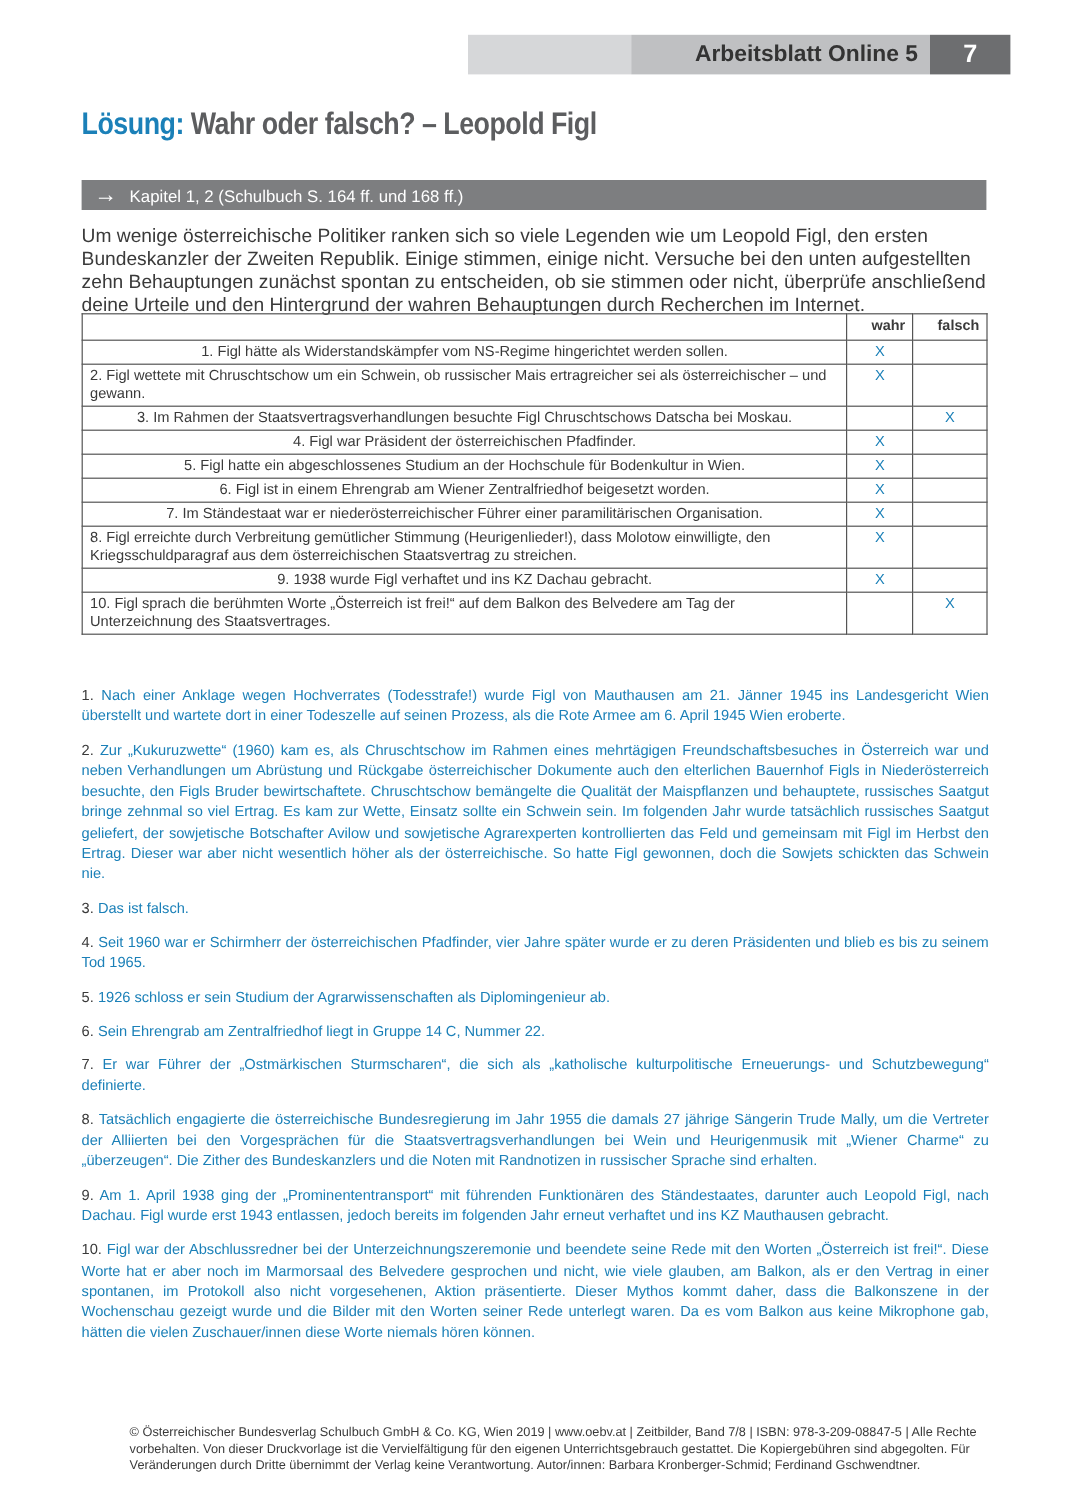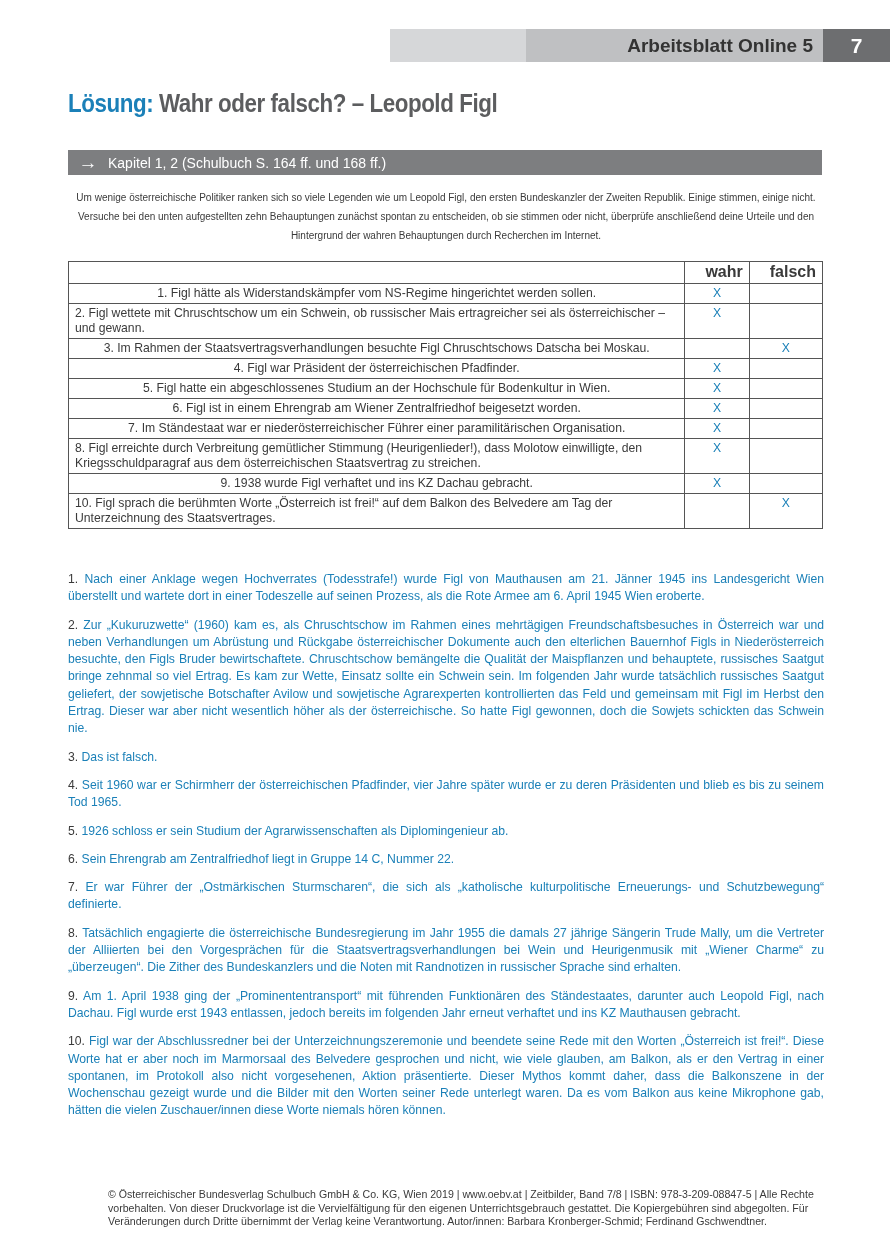--- a/index.html
+++ b/index.html
@@ -1,34 +1,34 @@
 <!DOCTYPE html>
 <html><head>
 <meta charset="utf-8">
 <style>
   html, body { margin: 0; padding: 0; background: #ffffff; }
   body { width: 890px; height: 1259px; position: relative; overflow: hidden;
          font-family: "Liberation Sans", sans-serif; color: #3a3a3a; }
-  .topbar { position: absolute; top: 29px; left: 390px; height: 33px; width: 500px; display: flex; }
+  .topbar { position: absolute; top: 29px; left: 390px; height: 33px; width: 452px; display: flex; }
   .tb-light { width: 136px; background: #d6d7d9; }
   .tb-mid { flex: 1; background: #bfc0c2; display: flex; align-items: center; justify-content: flex-end;
             padding-right: 10px; font-weight: bold; font-size: 19px; color: #333; }
   .tb-dark { width: 67px; background: #6d6e70; color: #fff; font-weight: bold; font-size: 21px;
              display: flex; align-items: center; justify-content: center; }
   .title { position: absolute; top: 88px; left: 68px; font-size: 26px; font-weight: bold;
            letter-spacing: -0.5px; transform: scaleX(0.86); transform-origin: left center; white-space: nowrap; }
   .title .lbl { color: #1b80b8; }
   .title .rest { color: #5c5d5f; }
   .chapter { position: absolute; top: 150px; left: 68px; width: 754px; height: 25px; background: #7d7e80;
              color: #fff; display: flex; align-items: center; font-size: 14px; }
   .chapter .arrow { width: 40px; text-align: center; font-size: 19px; font-weight: bold; }
-  .intro { position: absolute; top: 188px; left: 68px; width: 756px; font-size: 10px; line-height: 19px; color: #3a3a3a; text-align: center; }
+  .intro { position: absolute; top: 188px; left: 68px; width: 756px; font-size: 16px; line-height: 19px; color: #3a3a3a; }
   table.stmt { position: absolute; top: 261px; left: 68px; width: 755px; border-collapse: collapse; font-size: 12.2px; color: #3a3a3a; }
   table.stmt td, table.stmt th { border: 1px solid #555; padding: 2px 6px; vertical-align: top; line-height: 15px; }
-  table.stmt th { font-weight: bold; font-size: 16px; text-align: center; height: 17px; padding-left: 20px; }
+  table.stmt th { font-weight: bold; font-size: 12px; text-align: center; height: 17px; padding-left: 20px; }
   table.stmt td.ck { width: 42px; text-align: center; color: #1b80b8; }
   table.stmt td.ckf { width: 40px; text-align: center; color: #1b80b8; }
   table.stmt tr.single td { height: 15px; text-align: center; }
   table.stmt tr.double td { height: 30px; }
   .answers { position: absolute; top: 571px; left: 68px; width: 756px; font-size: 12.2px; line-height: 17.3px; }
   .answers p { margin: 0 0 11px 0; color: #1b80b8; text-align: justify; }
   .answers p .num { color: #3a3a3a; }
   .footer { position: absolute; top: 1188px; left: 80px; width: 760px; font-size: 10.6px; line-height: 13.5px; color: #3a3a3a; margin-left: 28px; }
 </style>
 </head>

